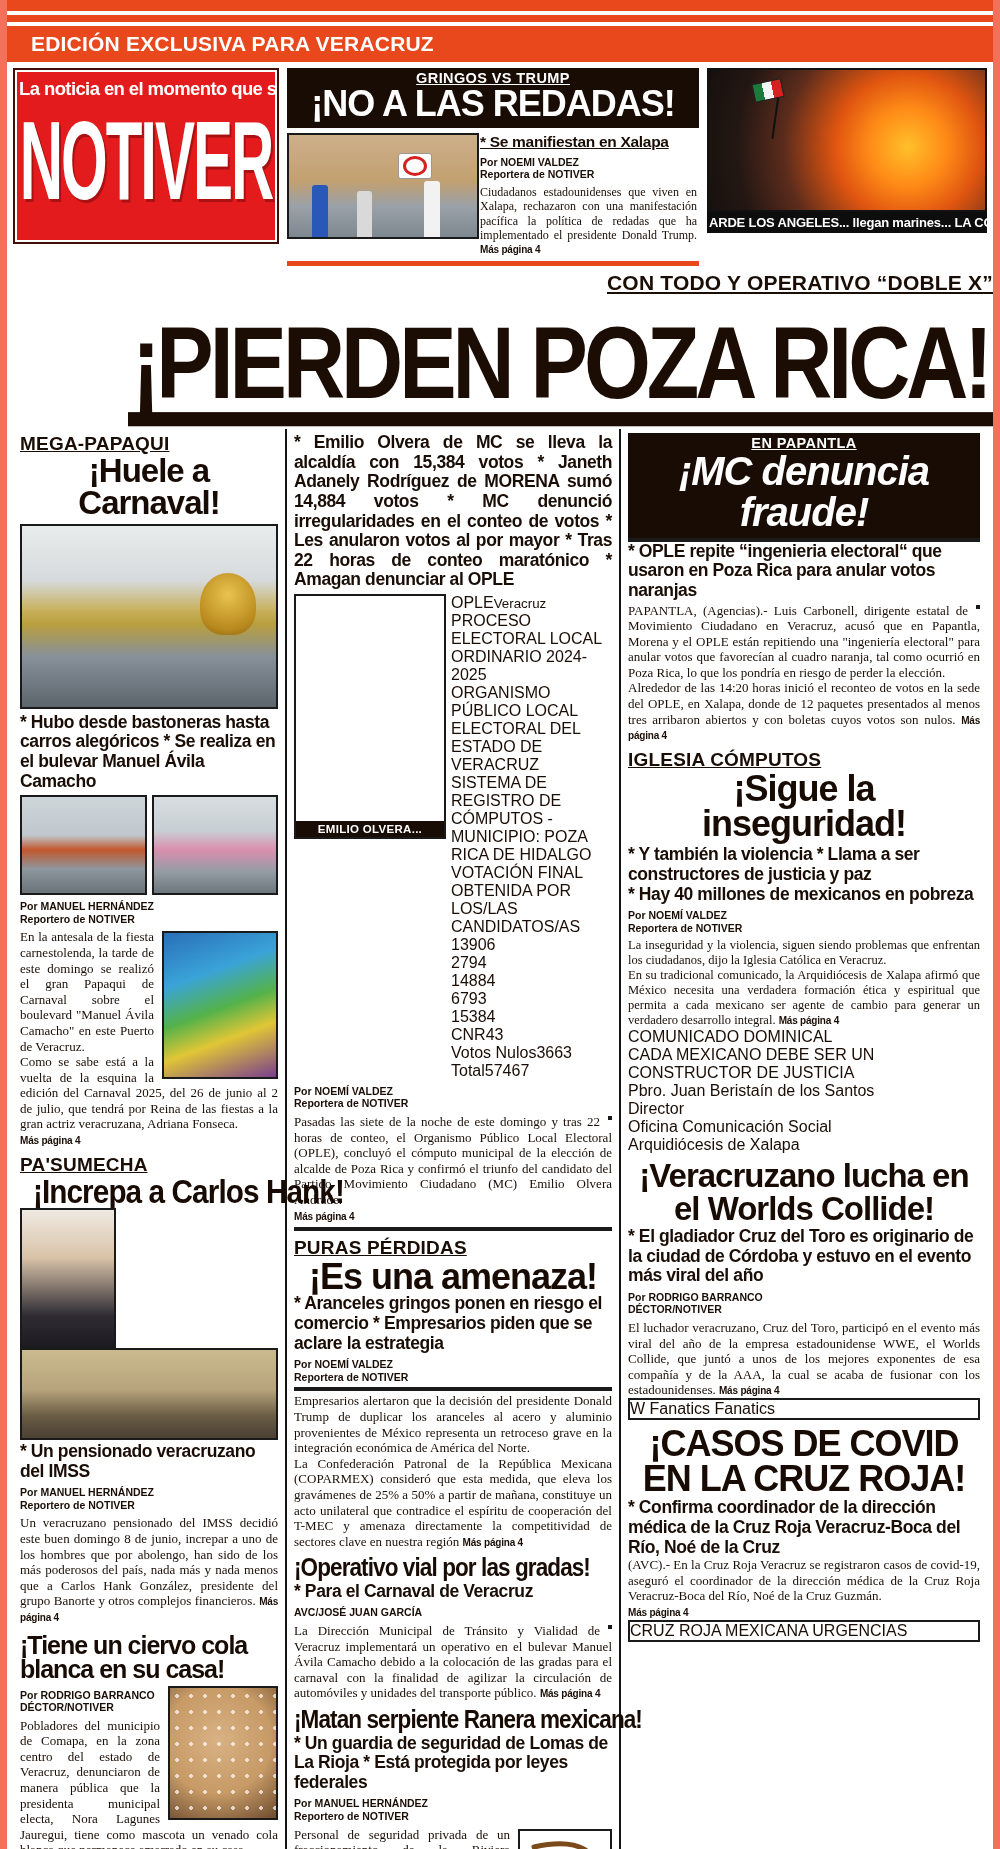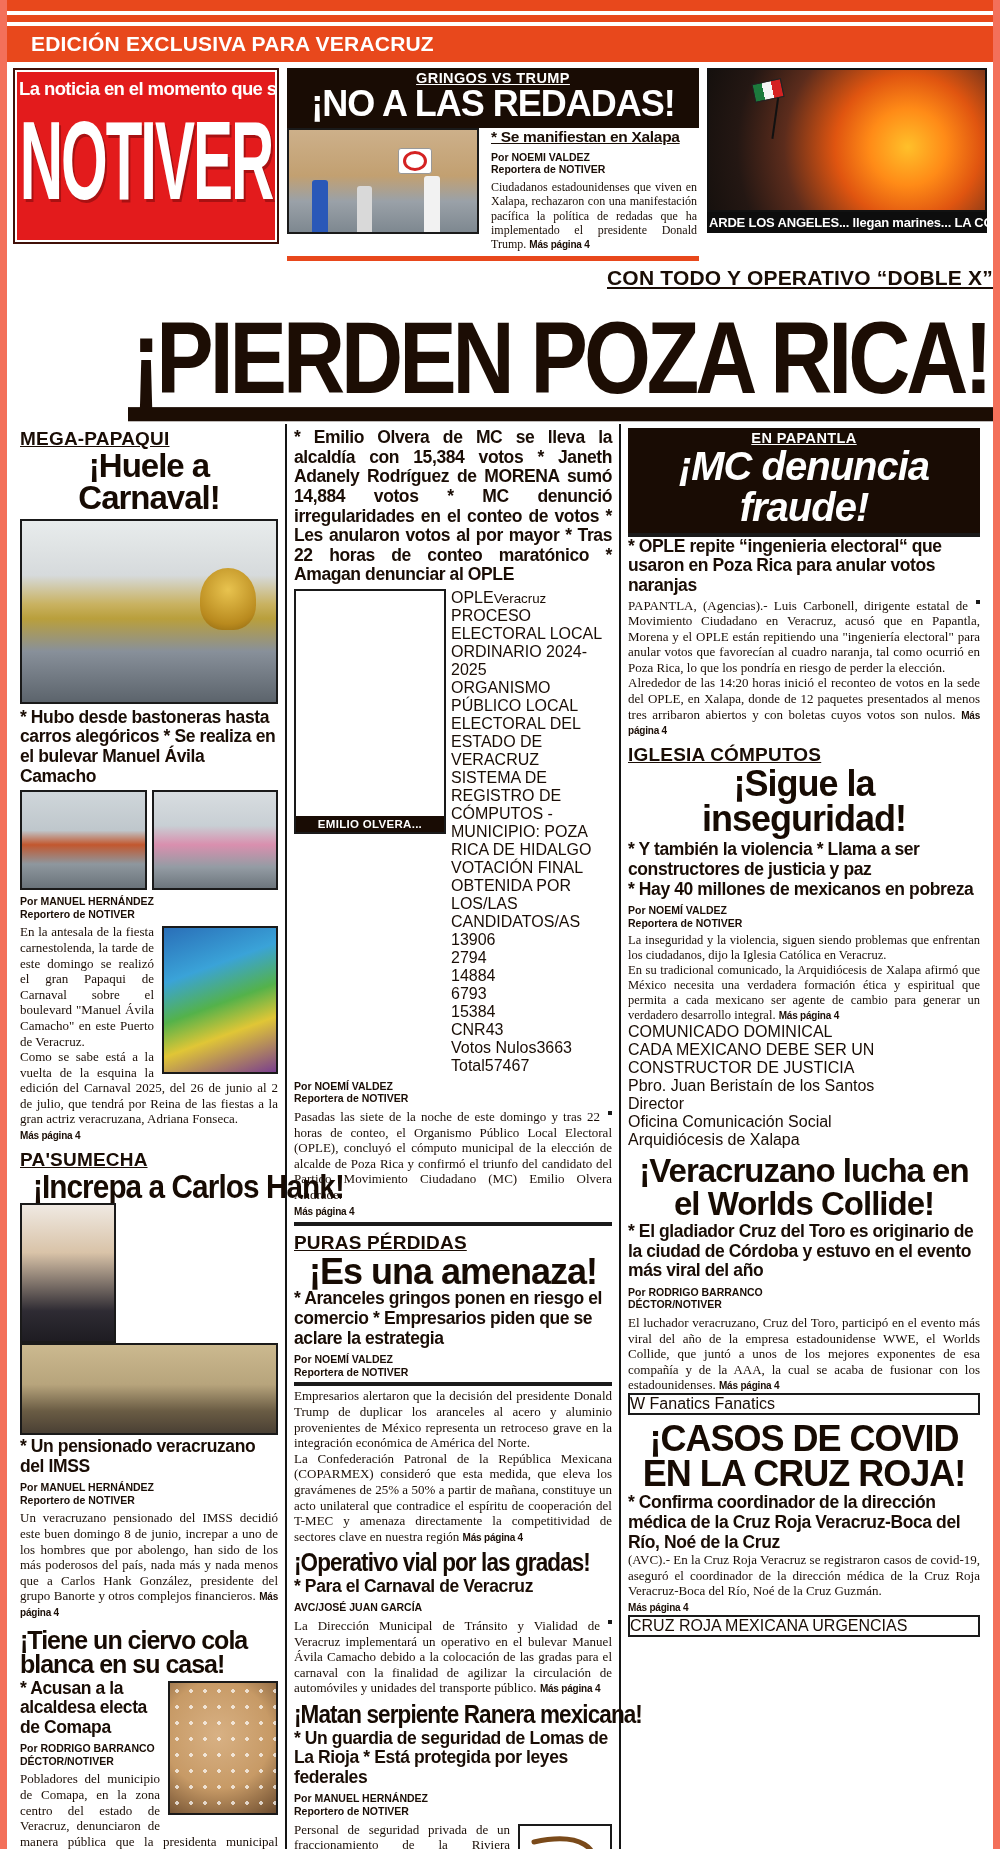--- a/index.html
+++ b/index.html
@@ -13,21 +13,21 @@
   
   .masthead{display:flex;gap:8px;padding:6px 6px 0 6px}
   .notiver{width:266px;height:176px;background:#e31b1c;border:2px solid #401008;box-shadow:inset 0 0 0 2px #fff;color:#fff;text-align:center;padding:8px 4px 0;overflow:hidden}
   .notiver .tagline{font-size:18.5px;font-weight:bold;letter-spacing:-.6px;white-space:nowrap}
   .notiver .logo{margin-top:6px;line-height:1}
   .notiver .logo span{display:inline-block;font-weight:bold;font-size:60px;letter-spacing:-2px;transform:scaleY(1.85);transform-origin:top;text-shadow:2px 2px 0 rgba(60,0,0,.35)}
   .mid{flex:1;border-bottom:5px solid #e8481c;padding-bottom:4px;min-width:0}
   .blackbox{background:#190c04;color:#fff;text-align:center;padding:2px 4px 5px}
   .blackbox .bk{font-size:14.5px;font-weight:bold;text-decoration:underline;letter-spacing:.4px}
   .blackbox .bh{font-size:36px;font-weight:bold;letter-spacing:-1px;line-height:1.02}
-  .mid-row{display:flex;gap:12px;}
+  .mid-row{display:flex;gap:1px;margin-top:5px}
   .photo{border:2px solid #1a1a1a;position:relative;overflow:hidden;flex-shrink:0}
   .protest{width:192px;height:106px;background:linear-gradient(180deg,#cdb08a 0%,#c2a071 45%,#9aa1a8 70%,#7e8890 100%)}
   .protest .sign{position:absolute;left:58%;top:18%;width:34px;height:26px;background:#fff;border:1px solid #999;border-radius:3px}
   .protest .sign i{position:absolute;left:4px;top:2px;width:24px;height:20px;border:3px solid #d42222;border-radius:50%;display:block}
   .fig{position:absolute;bottom:0;border-radius:3px 3px 0 0}
   .mid-txt{flex:1;min-width:0;padding-right:2px}
   .sub-u{font-weight:bold;font-size:15.5px;text-decoration:underline;letter-spacing:-.3px}
   .byline{font-size:10.5px;font-weight:bold;line-height:1.2;margin:5px 0 4px}
   .body{font-family:"Liberation Serif",serif;font-size:13px;line-height:1.2;text-align:justify}
   .mid .body{font-size:12px}
@@ -228,21 +228,20 @@
         </div>
         <p class="body"><span>Un veracruzano pensionado del IMSS decidió este buen domingo 8 de junio, increpar a uno de los hombres que por abolengo, han sido de los más poderosos del país, nada más y nada menos que a Carlos Hank González, presidente del grupo Banorte y otros complejos financieros.</span> <span class="more">Más página 4</span></p>
       </section>
 
       <section class="mt8">
         <h2 class="h26 hL">¡Tiene un ciervo cola blanca en su casa!</h2>
         <div class="flow mt2">
           <div class="photo ph-deer fr">
               <span class="spots"></span>
             </div>
-          <div class="bullets small">* Acusan a la alcaldesa electa de Comapa</div>
           <div class="byline">Por RODRIGO BARRANCO DÉCTOR/NOTIVER</div>
           <p class="body"><span>Pobladores del municipio de Comapa, en la zona centro del estado de Veracruz, denunciaron de manera pública que la presidenta municipal electa, Nora Lagunes Jauregui, tiene como mascota un venado cola blanca que permanece amarrado en su casa.</span><br></p>
         </div>
       </section>
 
     </div>
 
     <div class="col col-mid">
       <section>
         <div class="bullets j">* Emilio Olvera de MC se lleva la alcaldía con 15,384 votos  * Janeth Adanely Rodríguez de MORENA sumó 14,884 votos *  MC denunció irregularidades en el conteo de votos * Les anularon votos al por mayor * Tras  22 horas de conteo maratónico * Amagan denunciar  al OPLE</div>

